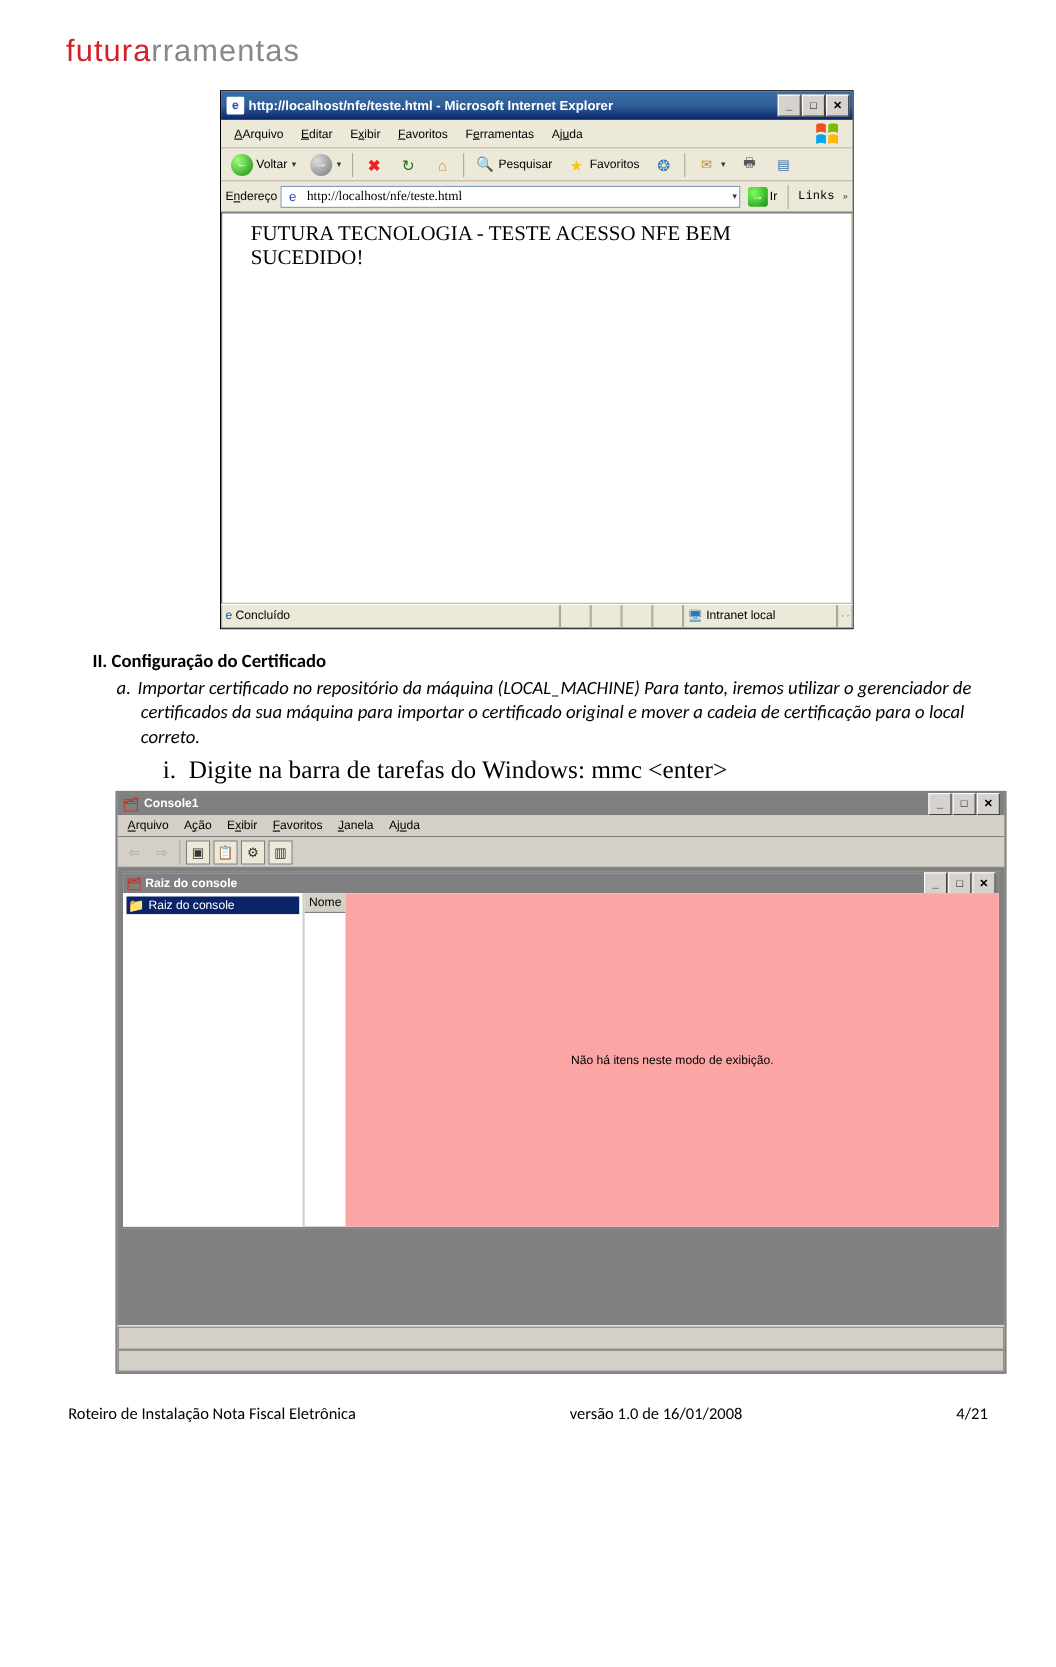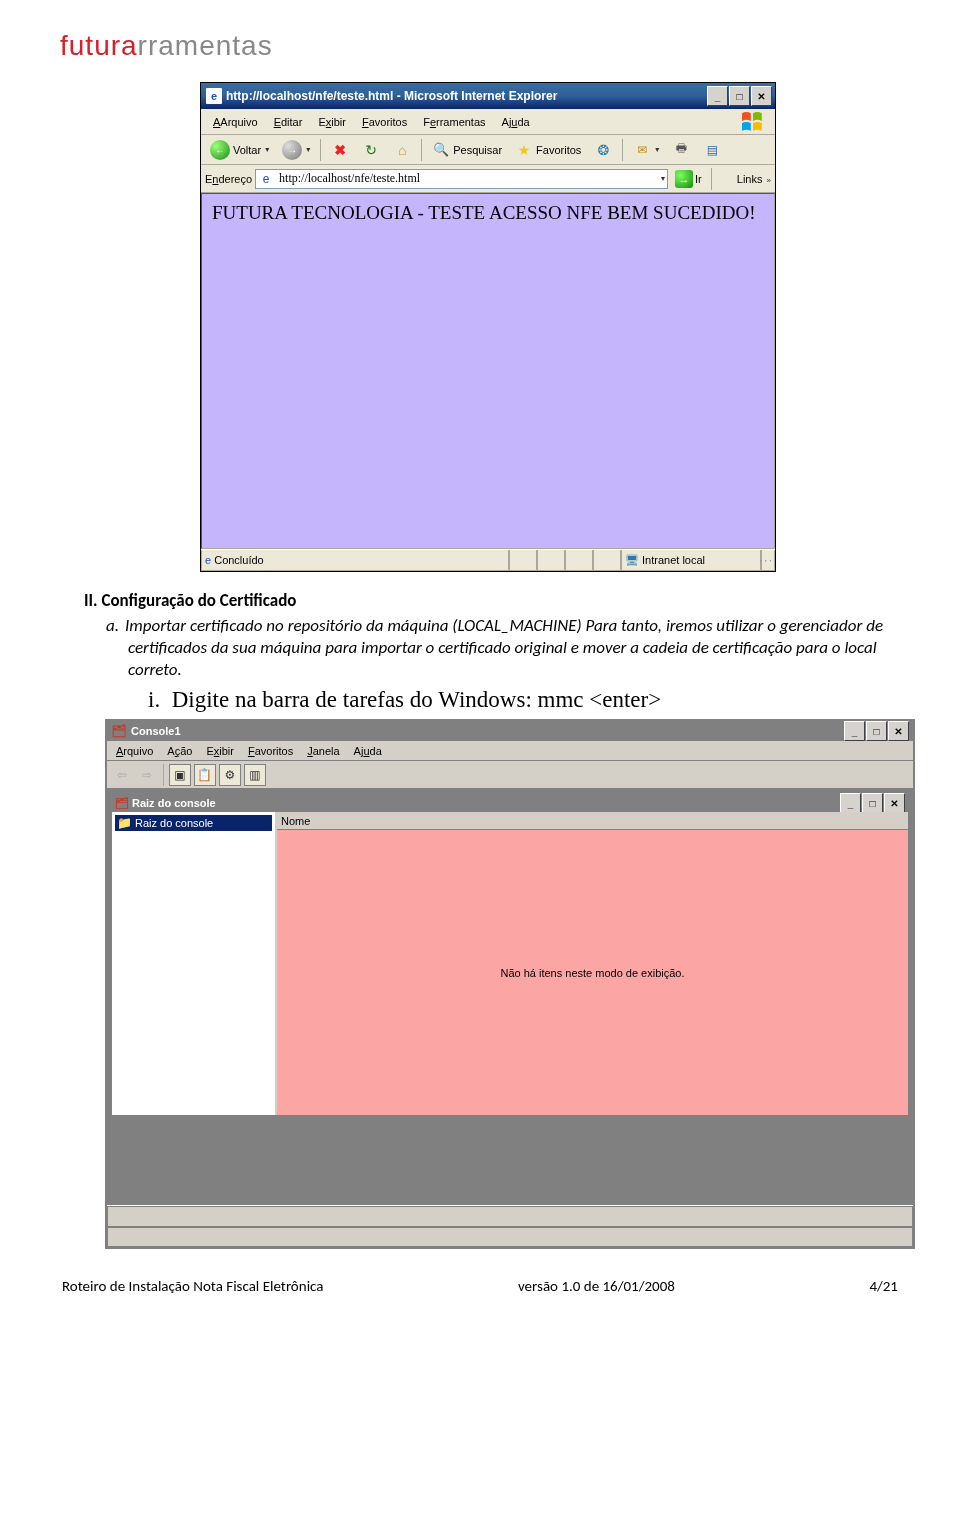--- a/index.html
+++ b/index.html
@@ -117,24 +117,24 @@
     align-items:center; justify-content:center; color:#1e52b7; font-size:12px;
   }
   .addr-input-wrap input {
     flex:1; border:none; outline:none; font-size:12px; font-family:Tahoma;
   }
   .go {
     height:20px; padding:0 4px; display:flex; align-items:center; gap:2px;
     background:#ece9d8;
   }
   .go .gicon { width:18px; height:18px; background:radial-gradient(circle at 30% 30%,#7cff5f,#168a0e); border-radius:3px; color:#fff; display:flex; align-items:center; justify-content:center; font-size:11px; }
-  .links { margin-left:20px; }
+  .links { margin-left:4px;font-family:Liberation Mono, monospace; }
 
   .content-area {
-    flex:1; background:#c4b5fd; border:1px inset #aca899; margin:0; padding:8px 10px;
+    flex:1; background:#ffffff; border:1px inset #aca899; margin:0; padding:8px 26px;
     overflow:hidden;
   }
   .content-area .msg {
     font-family: "Times New Roman", serif; font-size:19px;
   }
 
   .statusbar {
     height:22px; display:flex; align-items:stretch;
     border-top:1px solid #fff; background:#ece9d8;
   }
@@ -215,21 +215,21 @@
   .tree {
     width:165px; border-right:2px inset #d4d0c8; padding:3px; background:#fff;
   }
   .tree-item {
     display:flex; align-items:center; gap:3px; padding:1px 2px;
   }
   .tree-item.sel { background:#0a246a; color:#fff; }
   .folder-icon { font-size:12px; color:#d8b048; }
   .tree-item.sel .folder-icon { color:#fff; }
   .listpane {
-    flex:1; display:flex; flex-direction:column;
+    flex:1; display:flex; 
   }
   .listhead {
     height:18px; display:flex; align-items:center; padding:0 4px;
     background:#d4d0c8; border-bottom:1px solid #808080;
   }
   .listbody {
     flex:1; display:flex; align-items:center; justify-content:center;
     color:#000; font-size:11px; background:#fca5a5;
   }
   .mmc-bottom {

